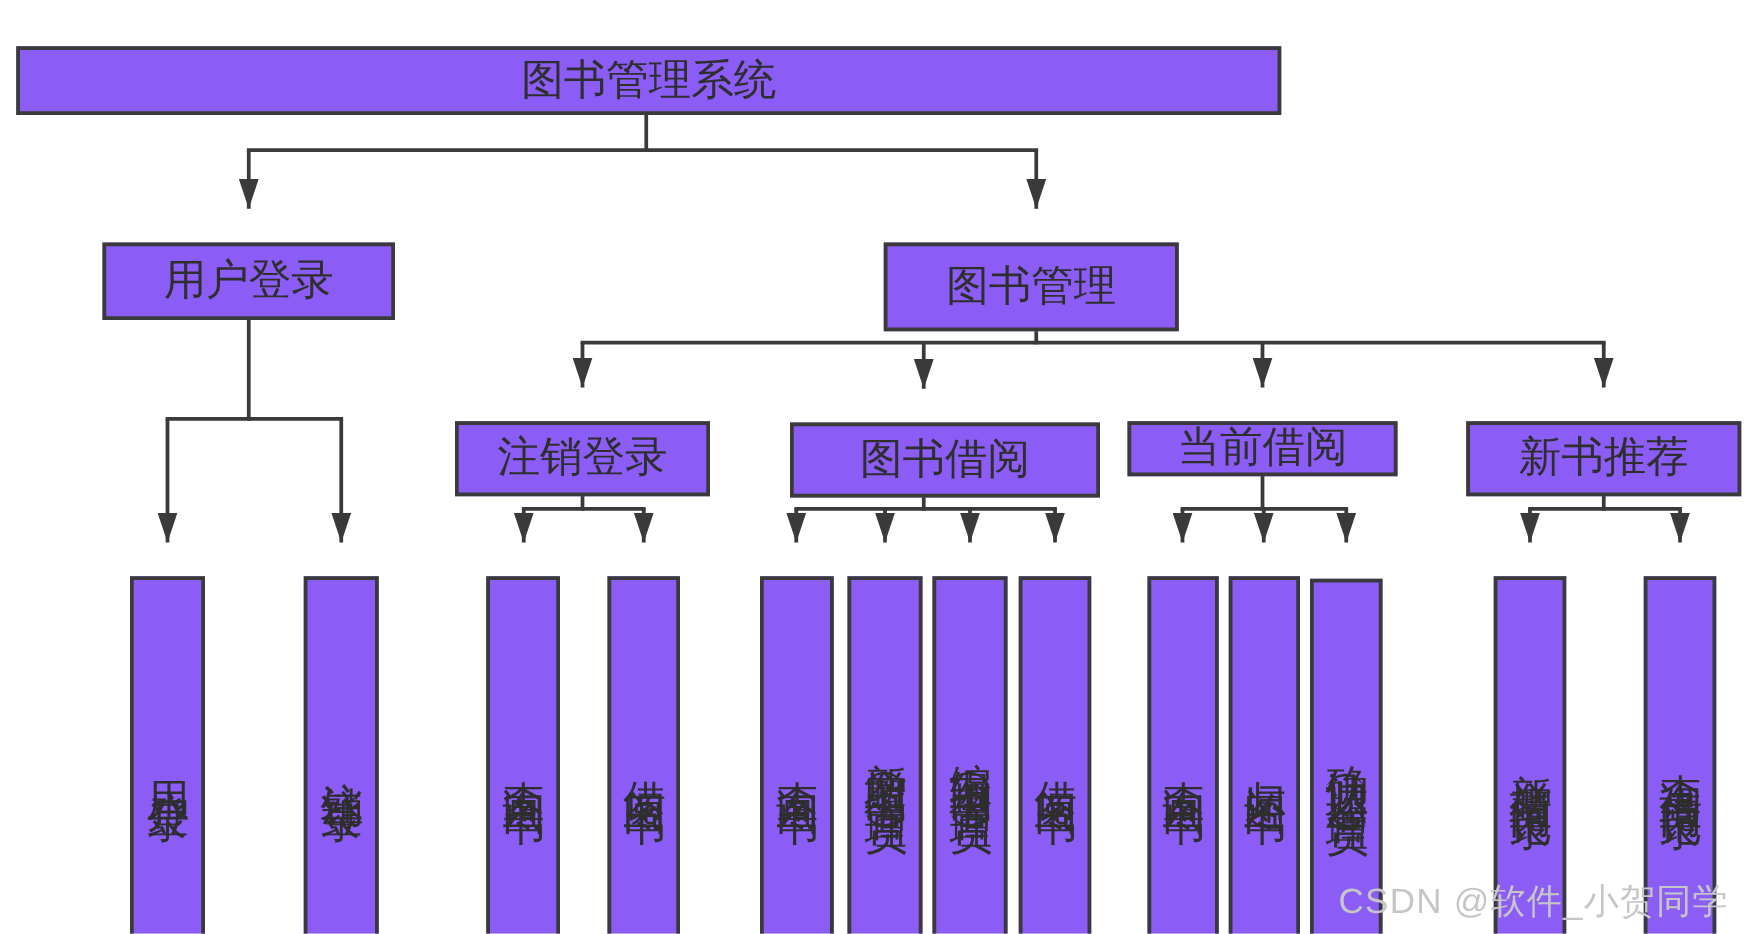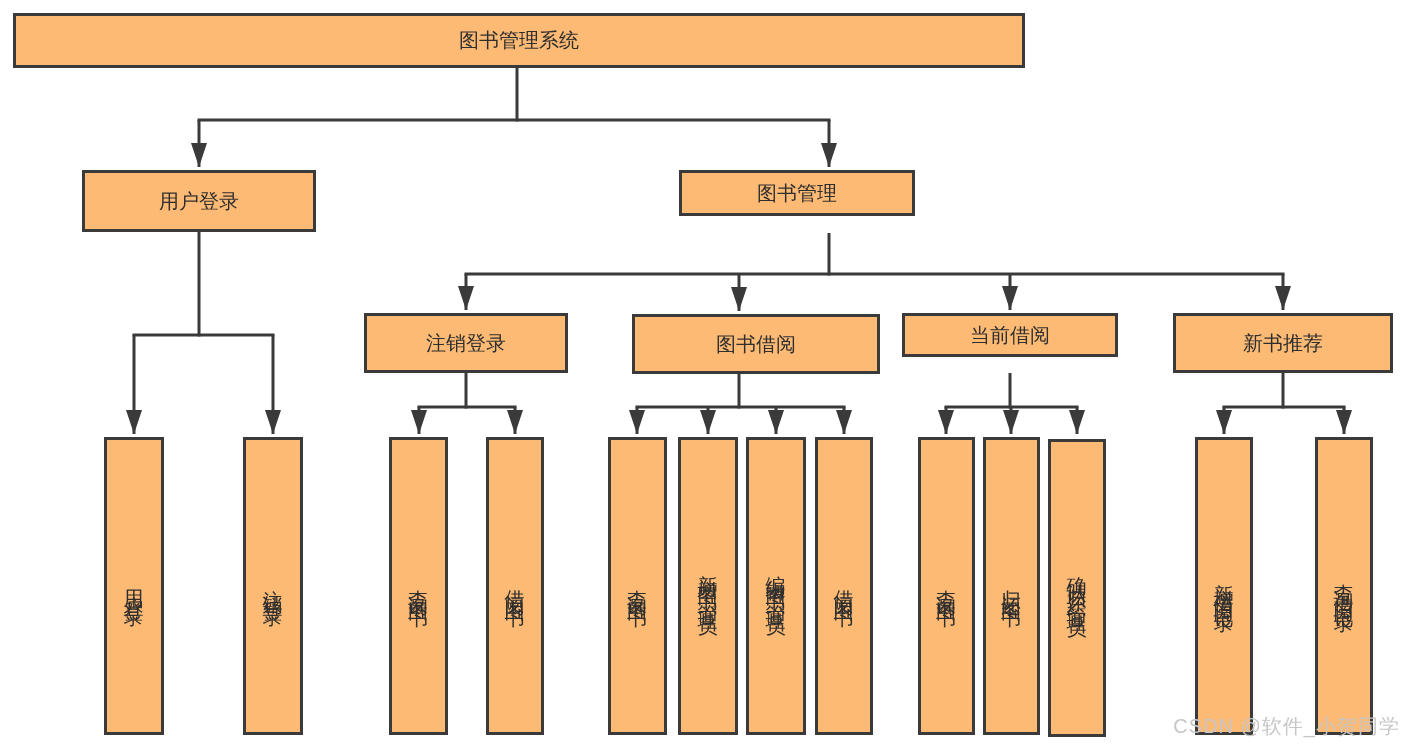--- a/index.html
+++ b/index.html
@@ -10,32 +10,32 @@
   .canvas{
     position:relative;width:1405px;height:747px;
     background:var(--background);
     font-family:"Liberation Sans","DejaVu Sans",sans-serif;
     overflow:hidden;
   }
   svg.connectors{position:absolute;left:0;top:0;width:1405px;height:747px;}
   .connectors path{stroke:var(--line);stroke-width:3;fill:none;}
   .connectors .arrowhead{fill:var(--line);stroke:none;}
   .node{
-    position:absolute;box-sizing:border-box;background:#fdba74;
+    position:absolute;box-sizing:border-box;background:#8b5cf6;
     border:3px solid var(--border);color:var(--text);
     display:flex;align-items:center;justify-content:center;
-    font-size:20px;line-height:1.15;white-space:nowrap;
+    font-size:34px;line-height:1.15;white-space:nowrap;margin-top:24px;
   }
   .node.v{
     writing-mode:vertical-rl;text-orientation:mixed;
     letter-spacing:6px;line-height:1;white-space:normal;
   }
   .watermark{
-    position:absolute;right:5px;bottom:7px;z-index:5;
-    font-size:20px;letter-spacing:1px;color:var(--watermark);
+    position:absolute;right:22px;bottom:7px;z-index:5;
+    font-size:28px;letter-spacing:1px;color:var(--watermark);
   }
 </style>
 </head>
 <body>
 
 <div class="canvas">
 
   <svg class="connectors" viewBox="0 0 1405 747" xmlns="http://www.w3.org/2000/svg">
     <defs>
       <marker id="arw" viewBox="0 0 12 8" refX="12" refY="4" markerWidth="24" markerHeight="16" markerUnits="userSpaceOnUse" orient="auto">
@@ -94,21 +94,21 @@
       <path d="M1283,373 V408.5"></path>
       <path d="M1222.5,407 H1345.5"></path>
       <path d="M1224,407 V434" marker-end="url(#arw)"></path>
       <path d="M1344,407 V434" marker-end="url(#arw)"></path>
     </g>
   </svg>
 
   <div class="node" style="left:13px;top:13px;width:1012px;height:55px">图书管理系统</div>
 
   <div class="node" style="left:82px;top:170px;width:234px;height:62px">用户登录</div>
-  <div class="node" style="left:679px;top:170px;width:236px;height:46px">图书管理</div>
+  <div class="node" style="left:707px;top:170px;width:236px;height:71px">图书管理</div>
 
   <div class="node" style="left:364px;top:313px;width:204px;height:60px">注销登录</div>
   <div class="node" style="left:632px;top:314px;width:248px;height:60px">图书借阅</div>
   <div class="node" style="left:902px;top:313px;width:216px;height:44px">当前借阅</div>
   <div class="node" style="left:1173px;top:313px;width:220px;height:60px">新书推荐</div>
 
   <div class="node v" style="left:104px;top:437px;width:60px;height:298px">用户登录</div>
   <div class="node v" style="left:243px;top:437px;width:60px;height:298px">注销登录</div>
 
   <div class="node v" style="left:389px;top:437px;width:59px;height:298px">查询图书</div>

